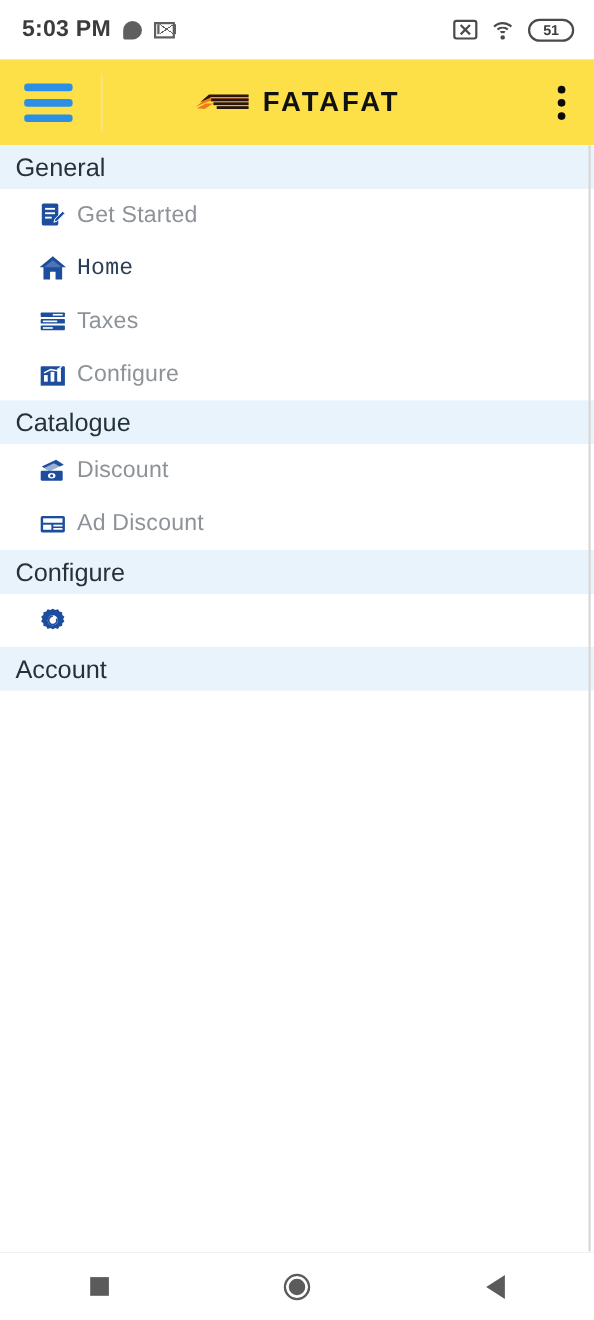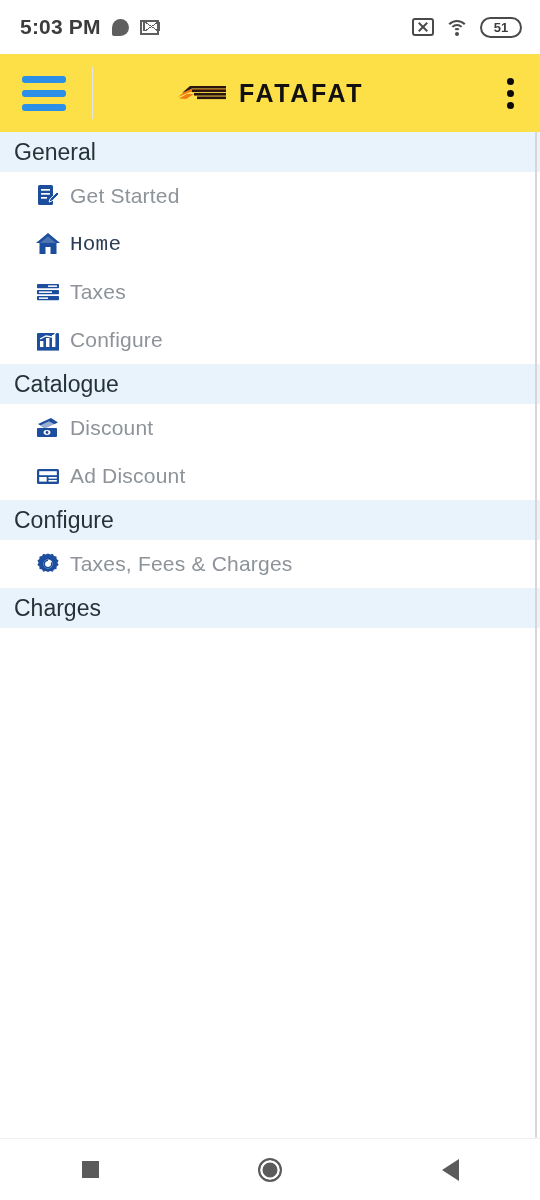--- a/index.html
+++ b/index.html
@@ -246,24 +246,23 @@
     <div class="section-head">Configure</div>
 
     <div class="nav-item">
       <span class="nav-icon">
         <svg width="26" height="26" viewBox="0 0 26 26">
           <path d="M13 2.5 l2.3 1.1 2.4-.8 1.3 2.2 2.5.5.1 2.5 2 1.6-1.2 2.2 1.2 2.2-2 1.6-.1 2.5-2.5.5-1.3 2.2-2.4-.8-2.3 1.1-2.3-1.1-2.4.8-1.3-2.2-2.5-.5-.1-2.5-2-1.6 1.2-2.2-1.2-2.2 2-1.6.1-2.5 2.5-.5 1.3-2.2 2.4.8z" fill="#1d4e9e"></path>
           <circle cx="13" cy="13" r="4.6" fill="#ffffff"></circle>
           <path d="M13 9.2 a3.8 3.8 0 1 0 3.4 2.1" fill="none" stroke="#1d4e9e" stroke-width="1.6"></path>
         </svg>
       </span>
-      <span class="nav-label">Taxes, Fees &amp; Charges</span>
-    </div>
-
-    <div class="section-head">Charges</div>
+    </div>
+
+    <div class="section-head">Account</div>
 
     <div class="filler" style="height:300px;"></div>
 
     <div class="scrollbar"></div>
   </div>
 
   <div class="navbar">
     <div class="nb-btn">
       <span class="nb-square"></span>
     </div>

